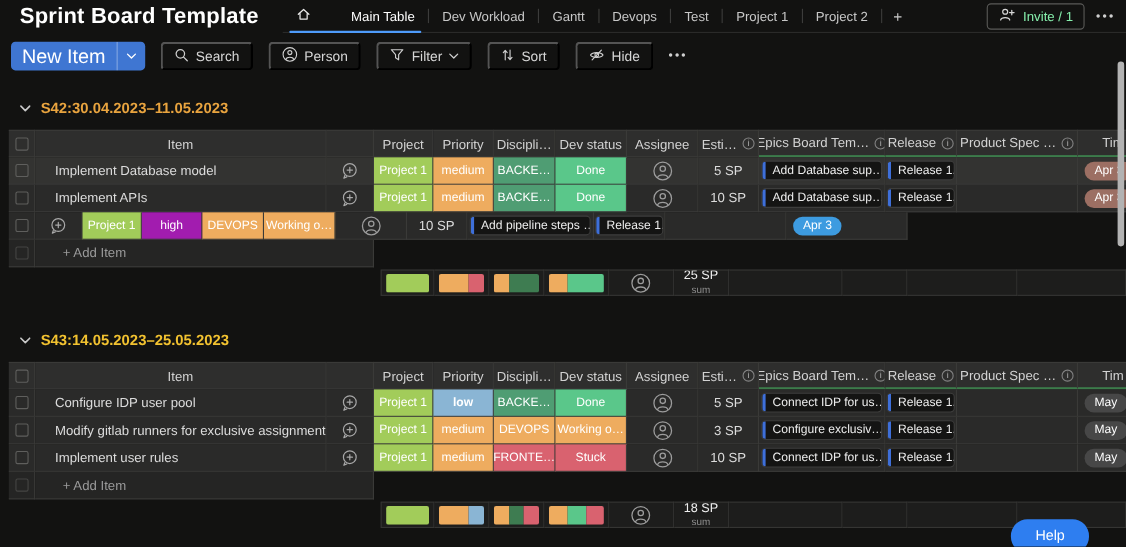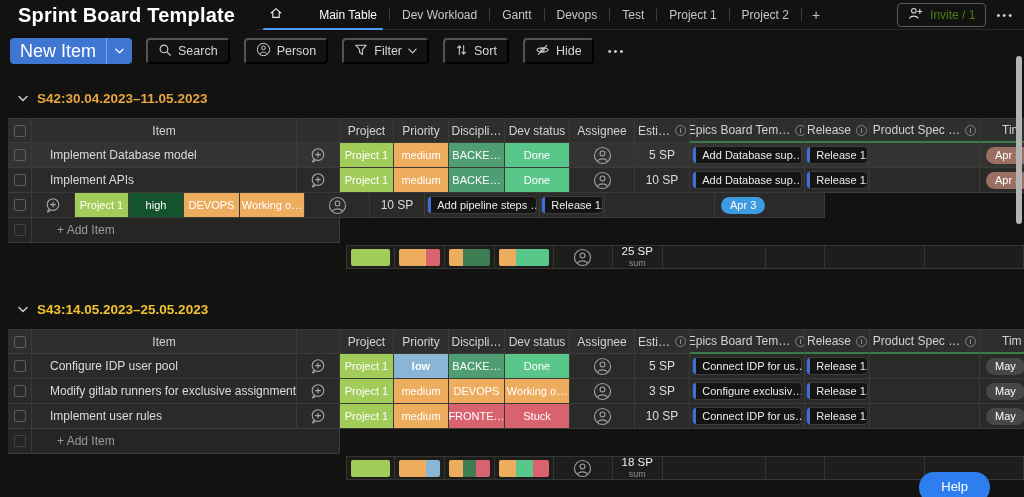--- a/index.html
+++ b/index.html
@@ -10,21 +10,21 @@
   
   .topbar { display:flex; align-items:flex-start; height:30px; padding-left:18px; }
   .board-title { font-size:20px; font-weight:bold; color:#ffffff; letter-spacing:.2px; padding-top:4px; white-space:nowrap; }
   .tabstrip { display:flex; align-items:center; height:30px; margin-left:22px; flex:1; border-bottom:1px solid #2a2a29; min-width:0; }
   .tab { display:flex; align-items:center; gap:6px; padding:0 12px; height:30px; font-size:12px; color:#c7c7c7; cursor:pointer; position:relative; white-space:nowrap; }
   .tab.active { color:#ffffff;gap:36px; }
   .tab.active::after { content:""; position:absolute; left:6px; right:6px; bottom:0; height:2px; background:#4e9bfa; border-radius:2px; }
   .tab-sep { width:1px; height:13px; background:#3c3c3b; }
   .tab-add { padding:0 10px; font-size:14px; color:#c7c7c7; cursor:pointer; }
   .top-right { display:flex; align-items:center; gap:10px; margin-left:auto; padding-right:10px; }
-  .invite-btn { display:flex; align-items:center; gap:7px; border:1px solid #5a5a58; border-radius:4px; height:24px; padding:0 10px; font-size:12px; color:#4d7c0f; background:transparent; cursor:pointer; white-space:nowrap; }
+  .invite-btn { display:flex; align-items:center; gap:7px; border:1px solid #5a5a58; border-radius:4px; height:24px; padding:0 10px; font-size:12px; color:#86efac; background:transparent; cursor:pointer; white-space:nowrap; }
   .dots { color:#cfcfcf; font-size:11px; letter-spacing:2px; cursor:pointer; white-space:nowrap; }
 
   
   .toolbar { display:flex; align-items:center; height:42px; padding-left:10px; gap:4px; }
   .new-item-btn { display:flex; align-items:stretch; background:#3f76d2; border-radius:4px; height:26px; overflow:hidden; cursor:pointer; }
   .new-item-main { display:flex; align-items:center; padding:0 10px; font-size:18px; color:#fff; }
   .new-item-caret { display:flex; align-items:center; padding:0 8px; border-left:1px solid rgba(255,255,255,.35); }
   .tool-btn { display:flex; align-items:center; gap:6px; padding:0 10px; height:26px; border-radius:4px; font-size:12.5px; color:#d6d6d6; cursor:pointer; background:transparent; white-space:nowrap; }
   .toolbar .gap { width:6px; }
 
@@ -351,21 +351,21 @@
               <span class="checkbox"></span>
             </div>
           <div class="cell w-chat">
               <svg width="16" height="16" viewBox="0 0 16 16">
                 <circle cx="8" cy="7.6" r="5.8" fill="none" stroke="#a8a8a8" stroke-width="1.1"></circle>
                 <path d="M3.6 12.2 L2.6 15 L5.6 13.6" fill="none" stroke="#a8a8a8" stroke-width="1.1" stroke-linejoin="round"></path>
                 <path d="M8 5.2 V10 M5.6 7.6 H10.4" stroke="#a8a8a8" stroke-width="1.1" stroke-linecap="round"></path>
               </svg>
             </div>
           <div class="cell w-proj chip" style="background-color: rgb(162, 204, 90);">Project 1</div>
-          <div class="cell w-prio chip" style="background-color: #14532d;">high</div>
+          <div class="cell w-prio chip" style="background-color: #a21caf;">high</div>
           <div class="cell w-disc chip" style="background-color: rgb(238, 172, 95);">DEVOPS</div>
           <div class="cell w-dev chip" style="background-color: rgb(238, 172, 95);">Working o…</div>
           <div class="cell w-asgn">
               <svg width="19" height="19" viewBox="0 0 18 18">
                 <circle cx="9" cy="9" r="7.6" fill="none" stroke="#9c9c9c" stroke-width="1.1"></circle>
                 <circle cx="9" cy="7" r="2.3" fill="none" stroke="#9c9c9c" stroke-width="1.1"></circle>
                 <path d="M4.6 14.4 C5.6 11.5 12.4 11.5 13.4 14.4" fill="none" stroke="#9c9c9c" stroke-width="1.1" stroke-linecap="round"></path>
               </svg>
             </div>
           <div class="cell w-esti">10 SP</div>

